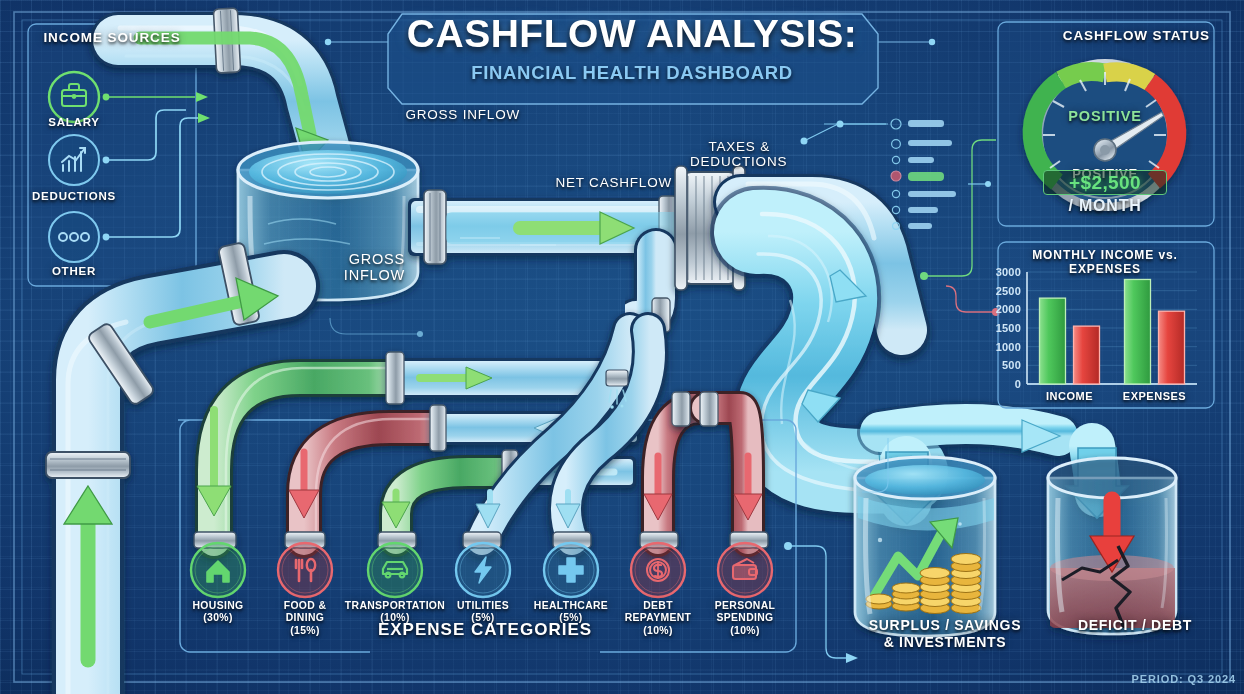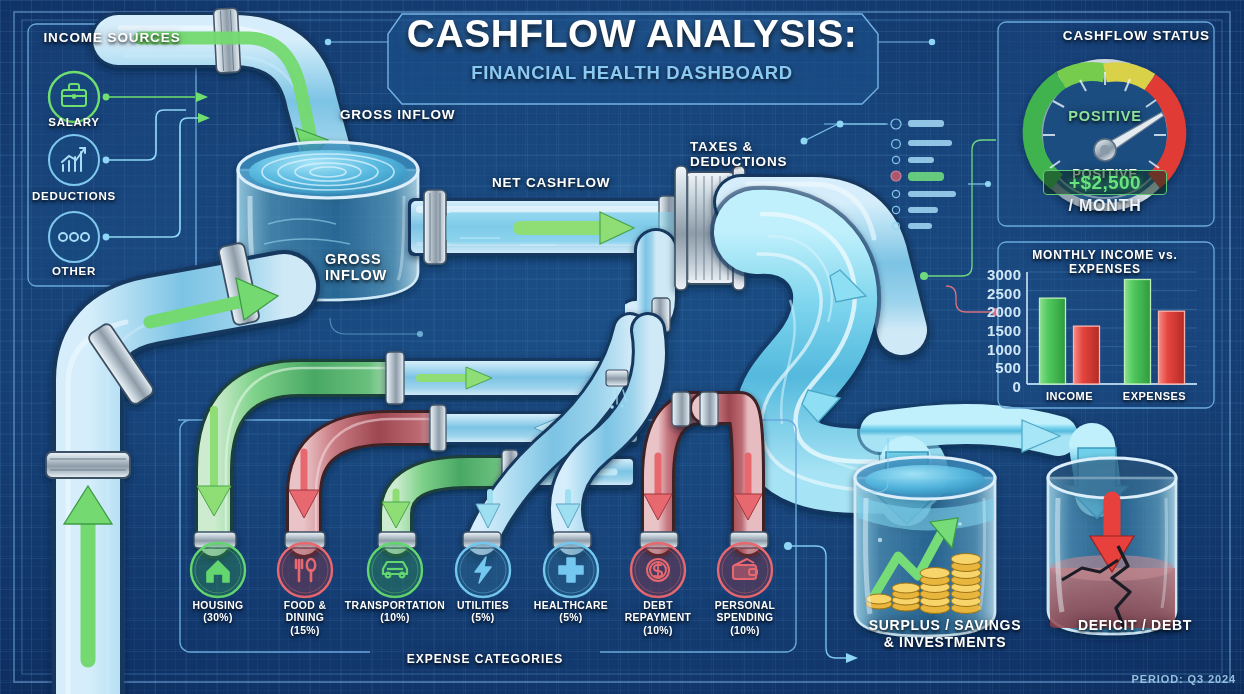--- a/index.html
+++ b/index.html
@@ -45,32 +45,32 @@
 
   
   #income-title { left: 36px; top: 30px; width: 152px; }
   .src-label {
     position: absolute; width: 130px; text-align: center;
     font-size: 11.5px; font-weight: bold; letter-spacing: .8px; color: #ffffff;
   }
 
   
   .flow-label {
-    position: absolute; text-align: left; font-weight: bold;
+    position: absolute; text-align: right; font-weight: normal;
     color: #ffffff; font-size: 13.5px; letter-spacing: .8px; line-height: 1.12; padding-left: 40px;
   }
   #lbl-gross-top   { left: 300px; top: 107px; width: 220px; }
   #lbl-gross-tank  { left: 285px; top: 251px; width: 120px; font-size: 14.5px; }
   #lbl-net         { left: 452px; top: 175px; width: 220px; }
   #lbl-taxes       { left: 650px; top: 139px; width: 120px; }
 
   
   #expense-panel-title {
-    left: 370px; top: 652px; width: 230px; text-align: center;
-    font-size: 12px; font-weight: bold; letter-spacing: 1px; color: #ffffff;
+    left: 370px; top: 620px; width: 230px; text-align: center;
+    font-size: 17px; font-weight: bold; letter-spacing: 1px; color: #ffffff;
   }
   .cat-label {
     position: absolute; text-align: center; width: 104px;
     font-size: 10.4px; font-weight: bold; letter-spacing: .35px; line-height: 1.18;
     color: #ffffff;
   }
 
   
   .tank-label {
     position: absolute; text-align: center; font-weight: bold;
@@ -105,21 +105,21 @@
     text-shadow: 0 0 7px rgba(90,230,120,.6);
   }
   #gauge-per {
     position: absolute; left: 1015px; top: 197px; width: 180px; text-align: center;
     font-size: 16px; font-weight: bold; letter-spacing: .8px; color: #e8f3fb;
   }
 
   #chart-title { left: 998px; top: 248px; width: 214px; font-size: 12px; }
   .axis-tick {
     position: absolute; text-align: right; width: 34px;
-    font-size: 15px; font-weight: bold; color: #cfe6f7; letter-spacing: .2px;
+    font-size: 11px; font-weight: bold; color: #cfe6f7; letter-spacing: .2px;
   }
   .bar-group-label {
     position: absolute; text-align: center; width: 80px;
     font-size: 11px; font-weight: bold; letter-spacing: .5px; color: #ffffff;
   }
 </style>
 </head>
 <body>
 
 <div id="stage">

